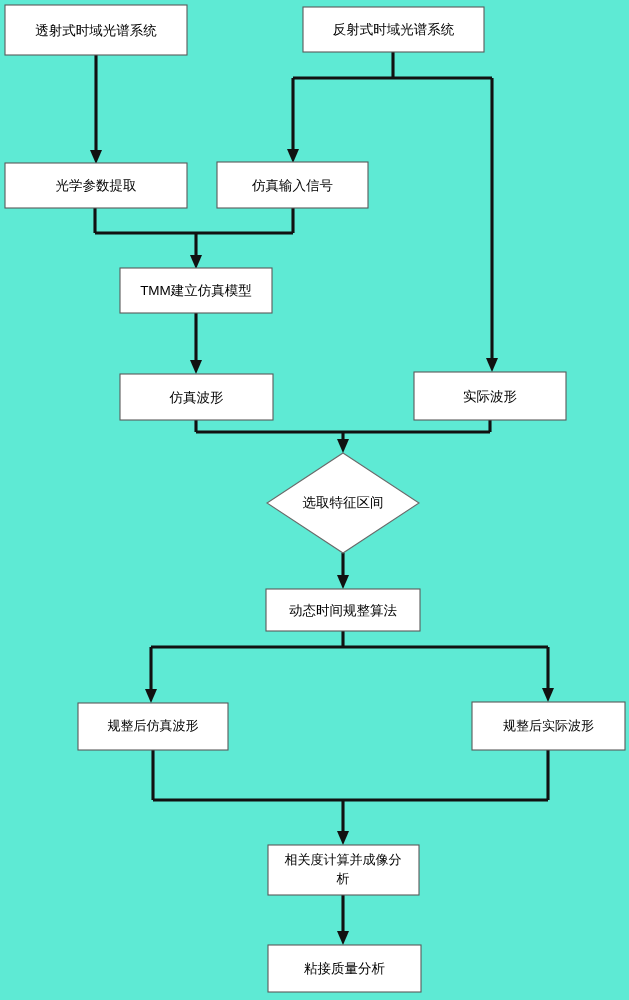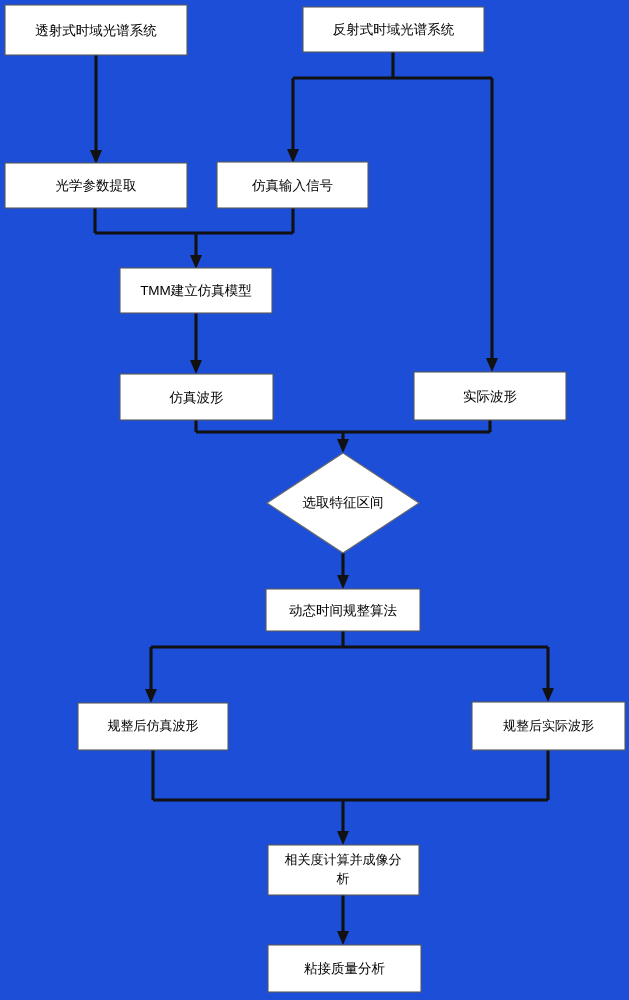--- a/index.html
+++ b/index.html
@@ -10,21 +10,21 @@
   body {
     width: 629px;
     height: 1000px;
     font-family: "Liberation Sans", sans-serif;
     overflow: hidden;
   }
   #flowchart-root {
     position: relative;
     width: 629px;
     height: 1000px;
-    background: #1d4ed8;
+    background: #5eead4;
   }
   svg.flow-canvas {
     position: absolute;
     left: 0;
     top: 0;
     width: 629px;
     height: 1000px;
   }
   .node-box {
     fill: #ffffff;

